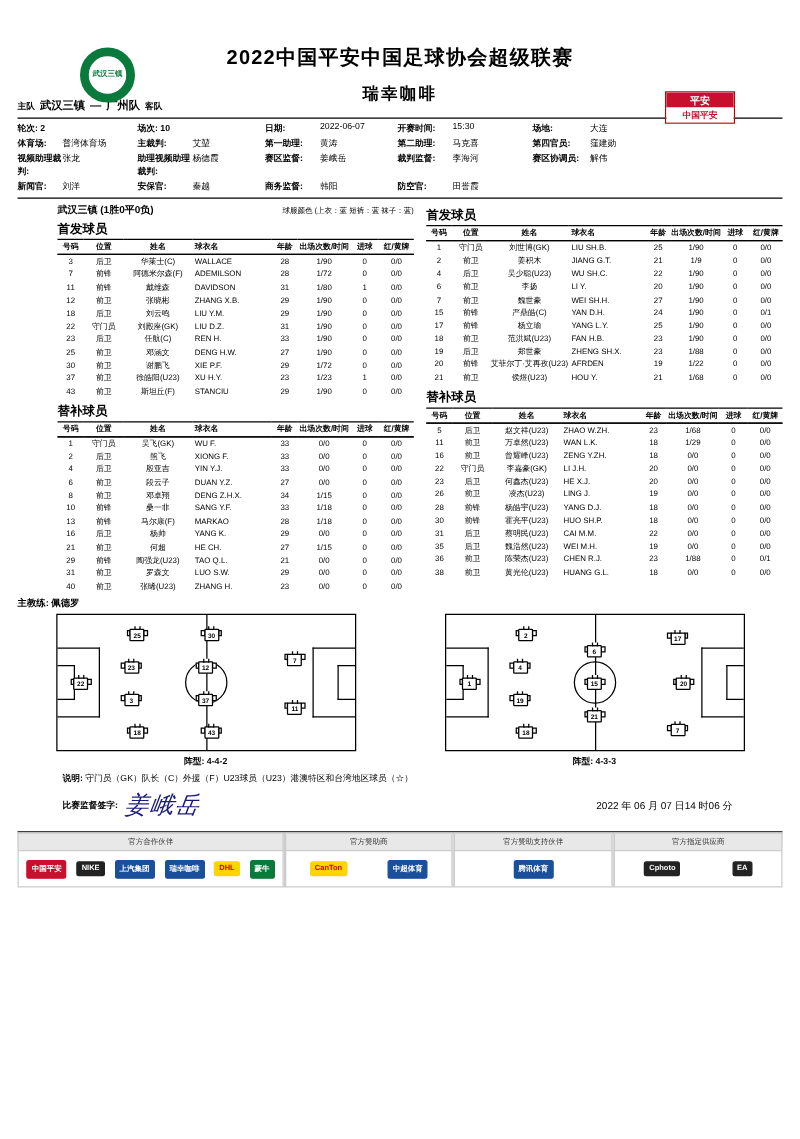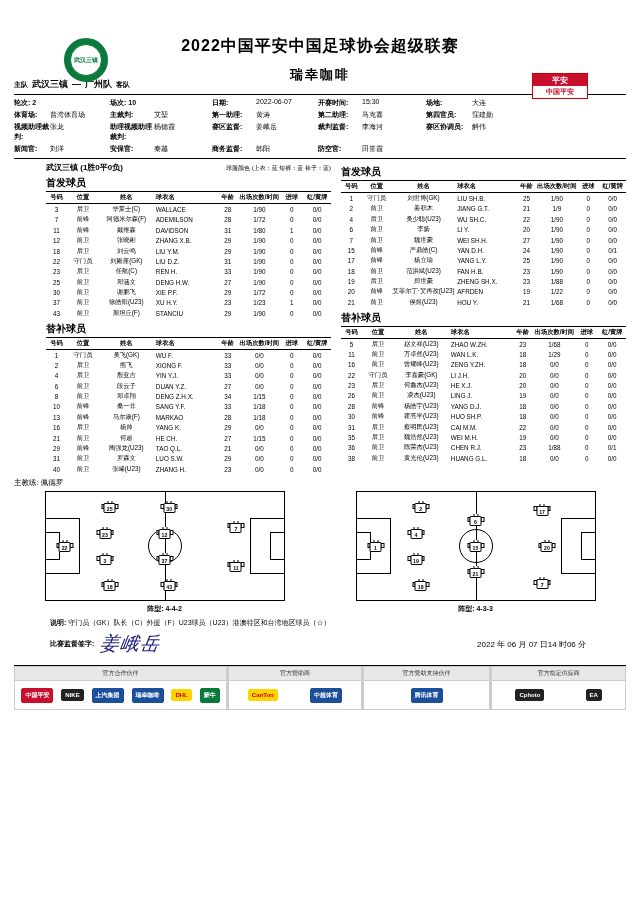--- a/index.html
+++ b/index.html
@@ -100,21 +100,21 @@
   .c-pos { width: 30px; }
   .c-cn  { width: 52px; }
   .c-en  { width: 60px; text-align: left !important; padding-left: 2px !important; }
   .c-age { width: 20px; }
   .c-app { width: 34px; }
   .c-gl  { width: 22px; }
   .c-cd  { width: 26px; }
 
   
   .coaches { display:flex; gap:10px; margin-top:4px; }
-  .coach { width: 301px; font-size: 7.5px; font-weight: normal; }
+  .coach { width: 301px; font-size: 7.5px; font-weight: bold; }
 
   
   .pitches { display:flex; gap:10px; margin-top:3px; }
   .pitchwrap { width: 301px; }
   .pitch {
     position: relative; width: 240px; height: 110px; margin: 0 auto;
     border: 1px solid #000;
   }
   .pitch .halfline { position:absolute; left:50%; top:0; bottom:0; width:1px; background:#000; }
   .pitch .centercirc {

